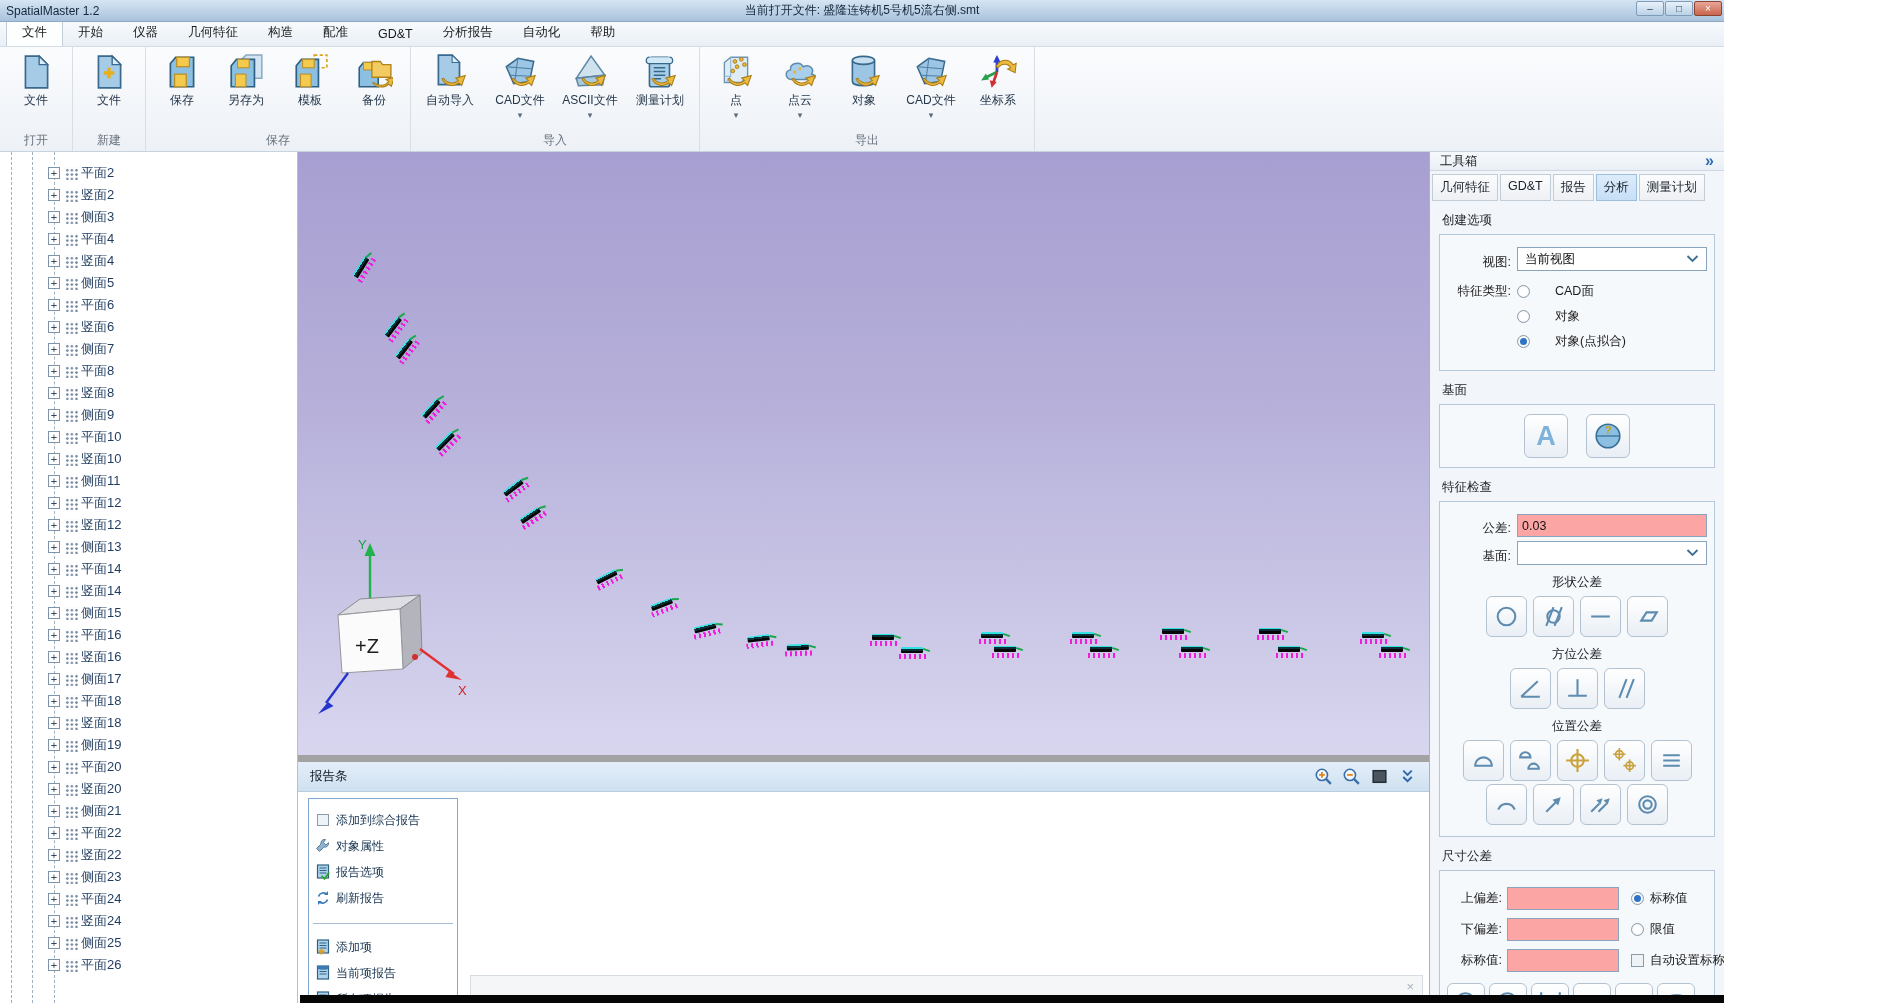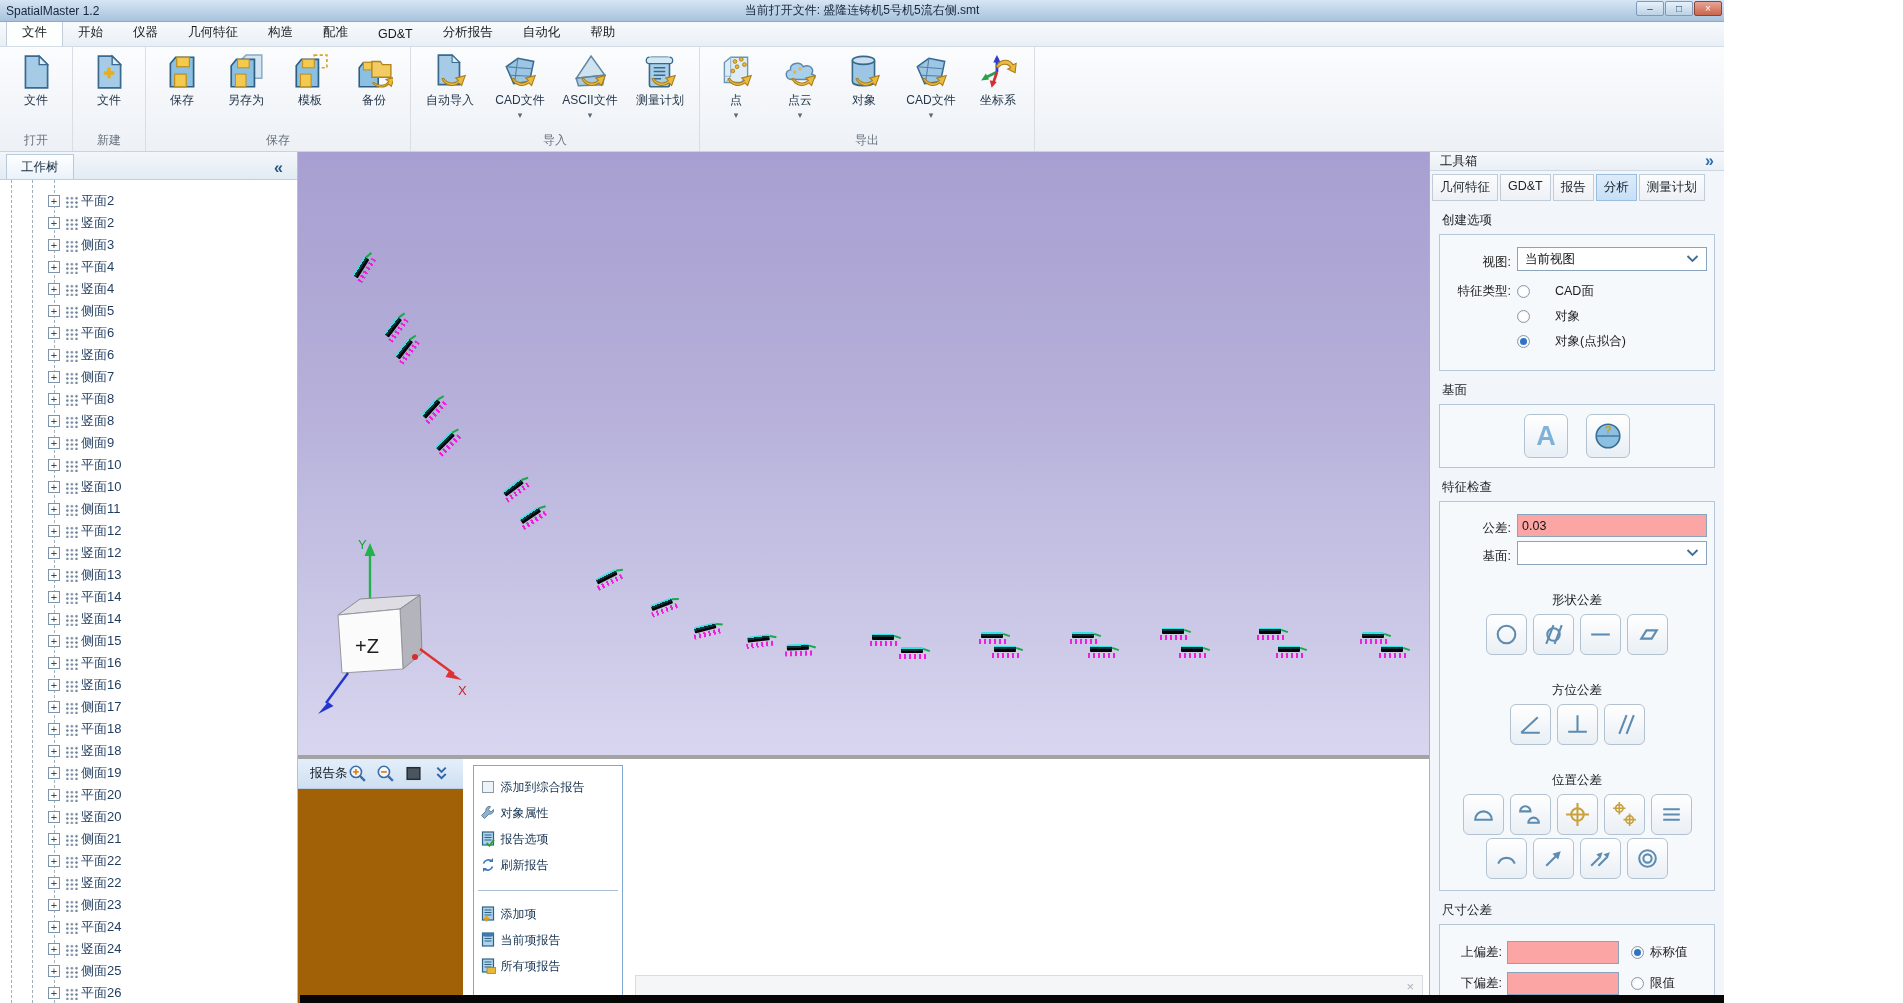--- a/index.html
+++ b/index.html
@@ -52,21 +52,21 @@
 
   .mark{position:absolute;width:32px;height:14px}
   .mark i{position:absolute;display:block}
   .m-slab{left:2px;top:0;width:22px;height:6px;background:linear-gradient(180deg,#35e2e2 0 1.5px,#0a3038 1.5px 3.5px,#050505 3.5px);border-radius:1px}
   .m-fringe{left:0;top:7px;width:27px;height:5px;background:repeating-linear-gradient(90deg,#f01ddc 0 2px,rgba(0,0,0,0) 2px 5px)}
   .m-gtick{left:24px;top:2px;width:7px;height:2px;background:#17a94c;transform:rotate(18deg)}
 
   #navcube{position:absolute;left:10px;top:365px;width:180px;height:215px}
 
   
-  #reportbar{flex:1;display:flex;flex-direction:row;background:#a16207;border-top:4px solid #a3a3a3;min-height:0}
+  #reportbar{flex:1;display:flex;flex-direction:column;background:#a16207;border-top:7px solid #a3a3a3;min-height:0}
   .rb-header{height:30px;background:linear-gradient(#e4eefa,#cfe0f0);display:flex;align-items:center;justify-content:space-between;padding:0 12px;font-size:12.5px;color:#101820;border-bottom:1px solid #b9cde0}
   .rb-tools{display:flex;gap:9px;align-items:center}
   .rtool{width:19px;height:19px}
   .rtool svg{width:100%;height:100%}
   .rb-body{flex:1;position:relative;background:#fff}
   .rb-side{position:absolute;left:10px;top:6px;bottom:4px;width:150px;border:1px solid #7fa7cf;background:#fff;padding:8px 4px 0;font-size:12px;color:#14314f;overflow:hidden}
   .sitem{display:flex;align-items:center;gap:5px;height:26px;padding-left:2px;white-space:nowrap}
   .sicon{width:16px;height:16px;flex:none}
   .sicon svg{width:100%;height:100%}
   .scheck{width:12px;height:12px;border:1px solid #8a9aa8;background:#eef3f8;flex:none;margin:0 2px}
@@ -87,21 +87,21 @@
   .combo{flex:1;height:24px;background:#fff;border:1px solid #89a4bc;display:flex;align-items:center;justify-content:space-between;padding:0 7px;color:#111}
   .combo svg{width:13px;height:8px}
   .radio-col{flex:1}
   .radiorow{display:flex;align-items:center;gap:25px;margin:8px 0}
   .radio{width:13px;height:13px;border-radius:50%;border:1px solid #8a9aa8;background:radial-gradient(#fff 45%,#dde5ec);flex:none}
   .radio.checked{position:relative}
   .radio.checked::after{content:"";position:absolute;left:2px;top:2px;width:7px;height:7px;border-radius:50%;background:#2f74c4}
   .datum-box{display:flex;gap:18px;justify-content:center;padding:9px 0}
   .sq-btn{width:44px;height:44px;border:1px solid #b3c2d0;border-radius:6px;background:linear-gradient(#ffffff,#e8eef5);display:flex;align-items:center;justify-content:center}
   .datum-a{font-size:27px;font-weight:bold;color:#7fb2d8}
-  .center-label{text-align:center;margin:27px 0 5px;color:#20262c}
+  .center-label{text-align:center;margin:9px 0 5px;color:#20262c}
   .tolrow{display:flex;justify-content:center;gap:6px;margin-bottom:3px}
   .tol-btn{width:41px;height:41px;border:1px solid #b3c2d0;border-radius:6px;background:linear-gradient(#ffffff,#e9eff5);display:flex;align-items:center;justify-content:center}
   .tol-btn svg{width:29px;height:29px}
   .tinput{height:23px;background:#fca5a5;border:1px solid #89a4bc;font-size:12.5px;padding:0 4px;color:#111;font-family:"Liberation Sans",sans-serif}
   .dimrow{display:flex;align-items:center;margin:8px 0}
   .dimlabel{width:55px;text-align:right;margin-right:5px;flex:none}
   .diminput{width:112px}
   .dimright{flex:1;display:flex;align-items:center;gap:6px;padding-left:12px;white-space:nowrap}
   .checkbox{width:13px;height:13px;border:1px solid #8a9aa8;background:#eef3f8;flex:none}
   .dimicons{display:flex;gap:4px;margin-top:11px}
@@ -303,24 +303,20 @@
             <span class="rlabel">坐标系</span>
           </div>
         </div>
         <div class="rglabel">导出</div>
       </div>
     </div>
 
   <div id="main">
 
     <div id="left-panel">
-      <div class="lp-header">
-        <span class="lp-tab">工作树</span>
-        <span class="lp-collapse">«</span>
-      </div>
       <div id="worktree">
         <span class="guide" style="left:11px"></span>
         <span class="guide" style="left:32px"></span>
         <span class="guide" style="left:54px"></span>
       <div class="trow">
             <span class="texp">+</span>
             <span class="tdots"></span>
             <span class="tlabel">平面2</span>
           </div>
           <div class="trow">

